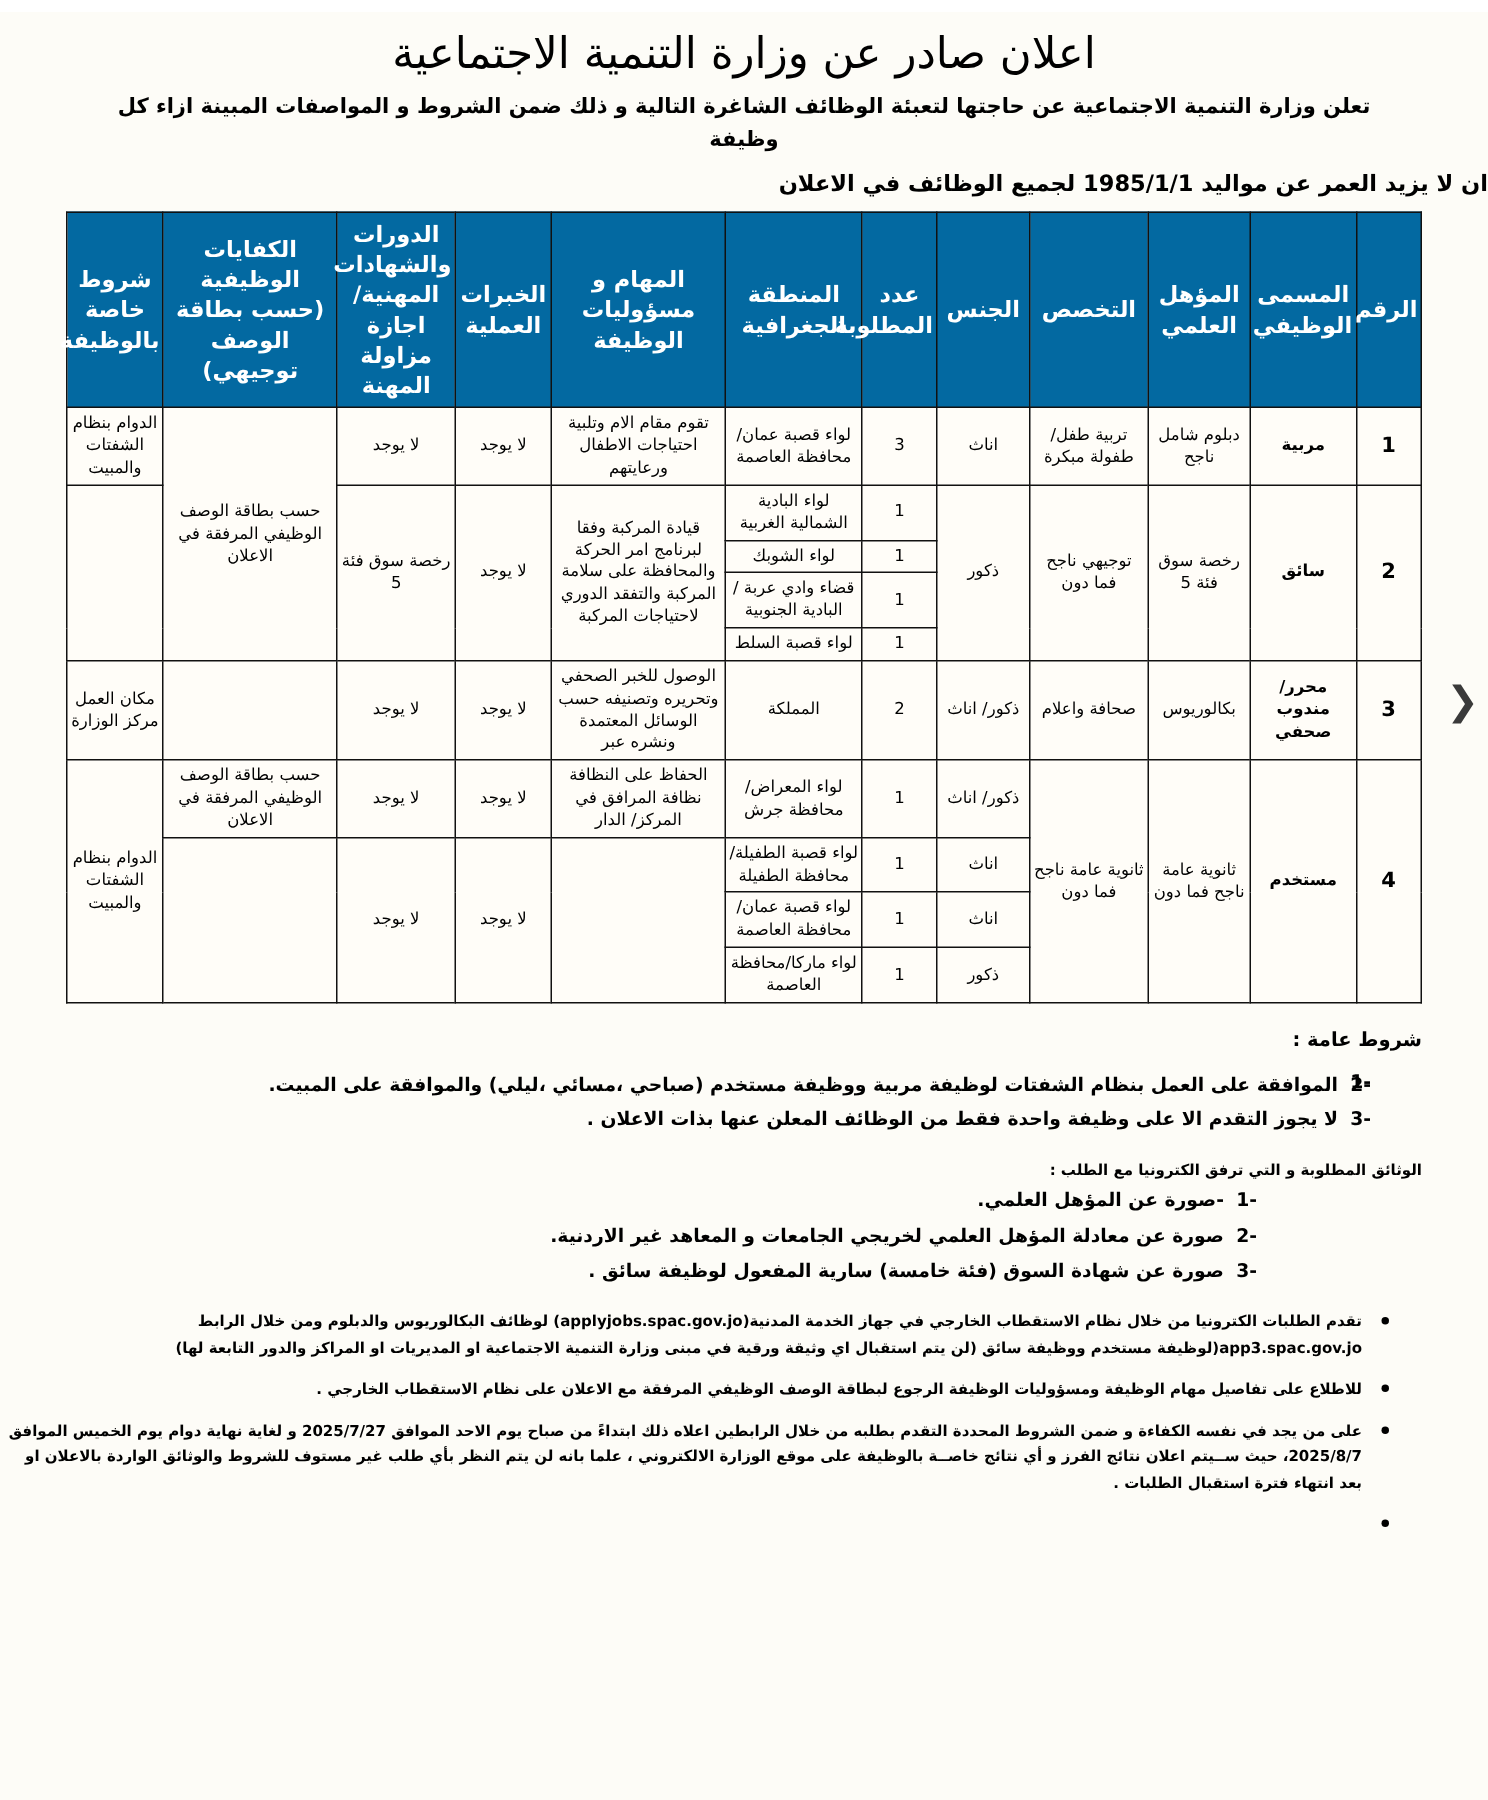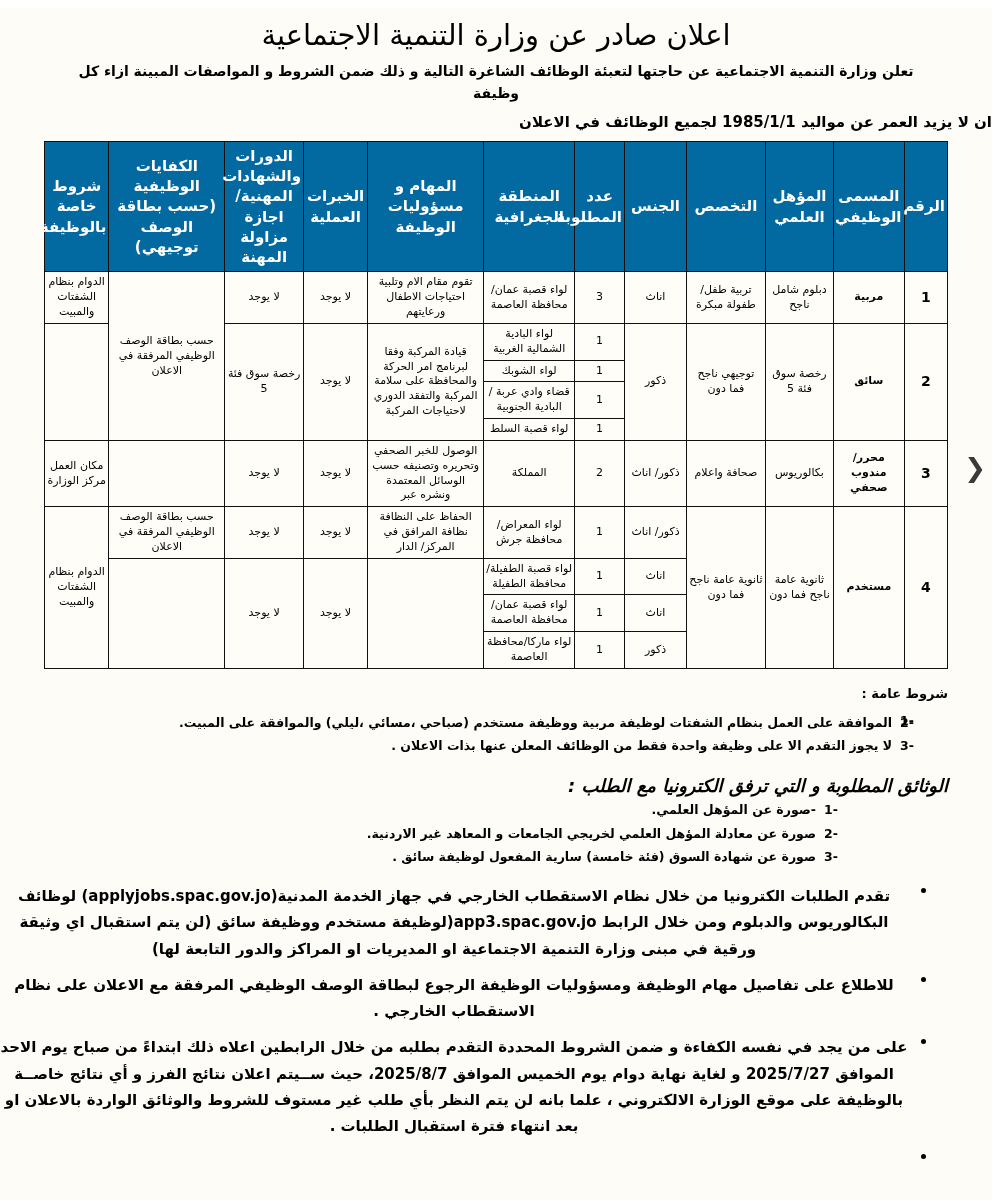--- a/index.html
+++ b/index.html
@@ -100,39 +100,38 @@
     font-size: 12.5px;
   }
   ol.numlist li .mark {
     position: absolute;
     right: 0;
     top: 1px;
     font-weight: bold;
   }
   .docs-title {
     padding: 12px 44px 2px 44px;
-    font-size: 18px;
-    font-weight: bold;
-    font-style: italic;
+    font-size: 10px;
+    font-weight: bold;
   }
   .docs-list {
     padding: 0 120px 0 44px;
   }
   ul.bullets {
     margin: 10px 0 0 0;
     padding: 0 66px 0 0;
     list-style: none;
   }
   ul.bullets > li {
     position: relative;
     padding: 5px 18px 5px 0;
-    font-size: 15px;
+    font-size: 10px;
     font-weight: bold;
     line-height: 1.75;
-    text-align: center;
+    text-align: right;
   }
   ul.bullets > li .dot {
     position: absolute;
     right: 0;
     top: 10px;
     width: 5px;
     height: 5px;
     background: #000;
     border-radius: 50%;
   }

